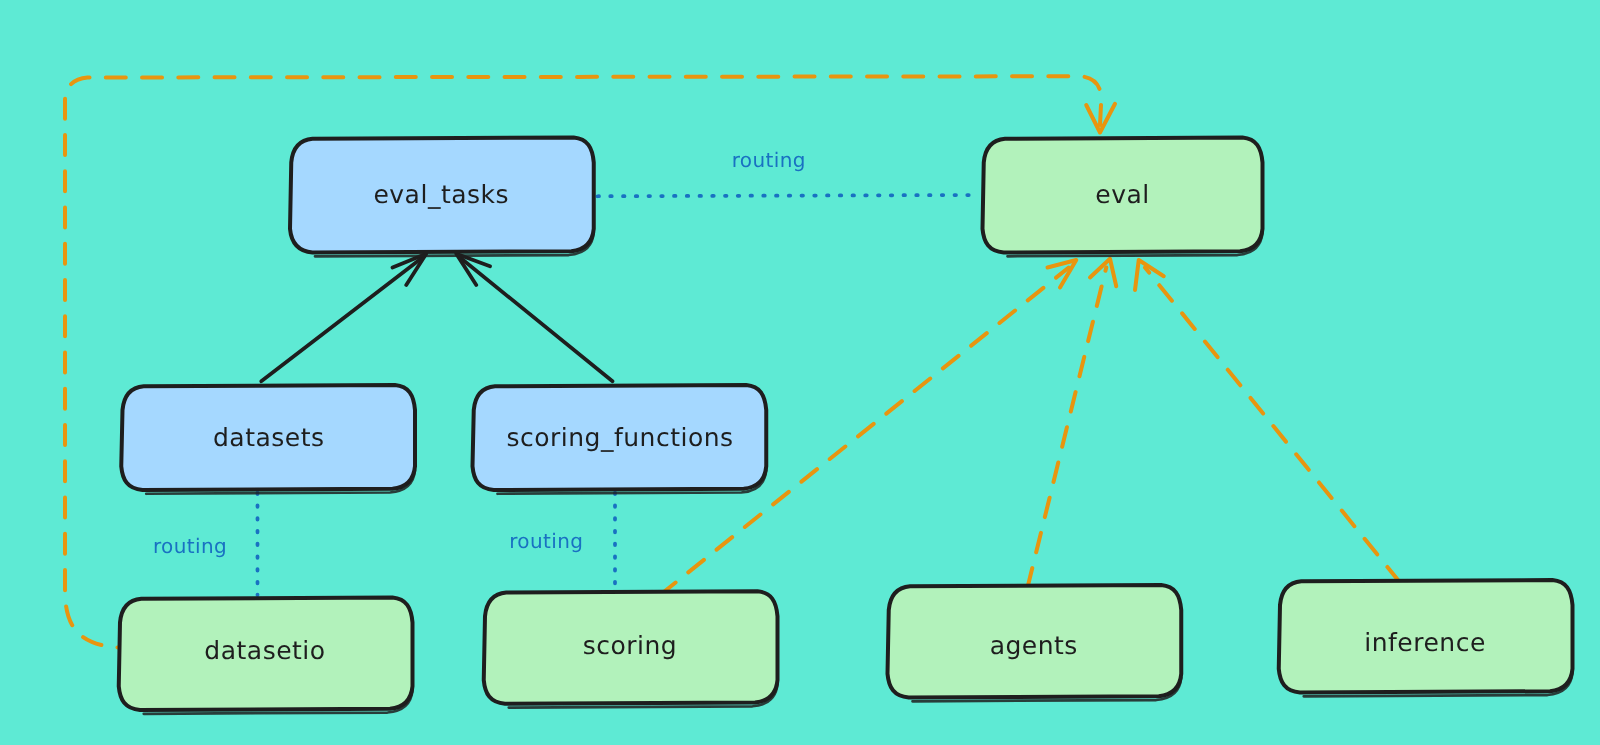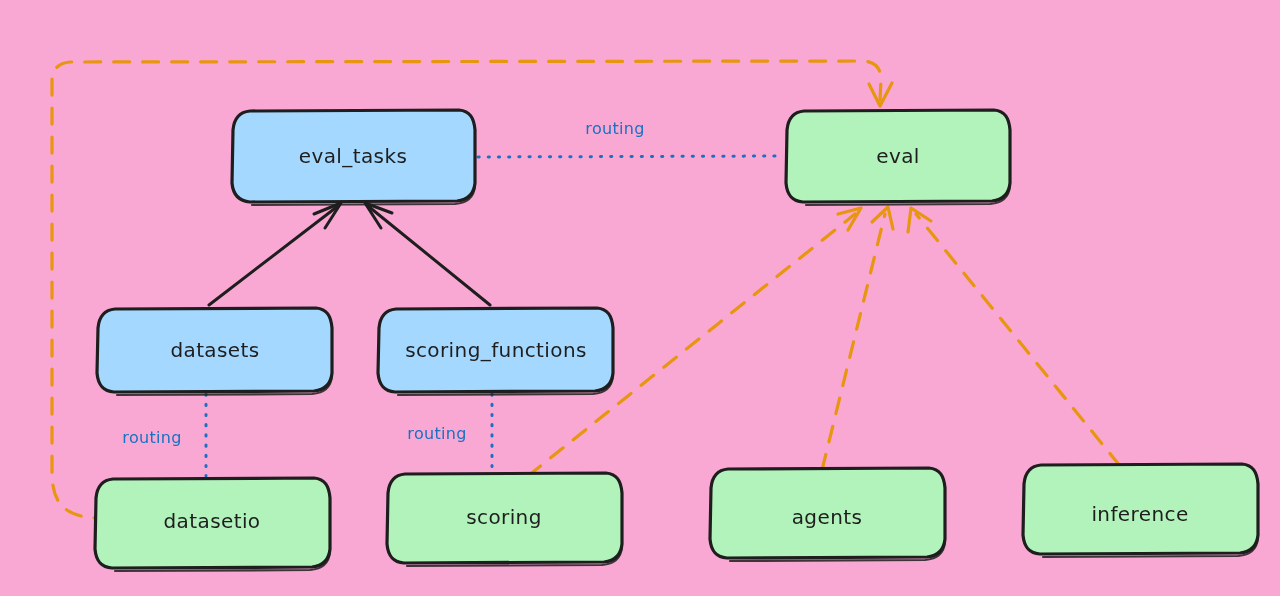--- a/index.html
+++ b/index.html
@@ -10,21 +10,21 @@
   body {
     width: 1280px;
     height: 596px;
     overflow: hidden;
     font-family: "DejaVu Sans", sans-serif;
   }
   #diagram-root {
     position: relative;
     width: 1280px;
     height: 596px;
-    background: #f9a8d4;
+    background: #5eead4;
   }
   svg#diagram-canvas {
     position: absolute;
     top: 0;
     left: 0;
     width: 1280px;
     height: 596px;
   }
   .node-shape {
     stroke: #1e1e1e;

